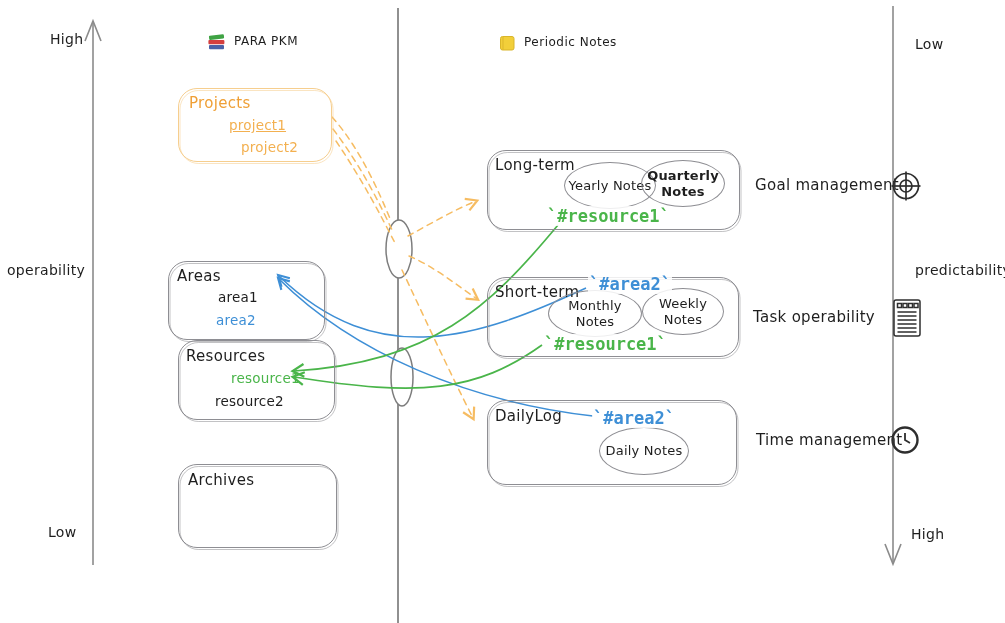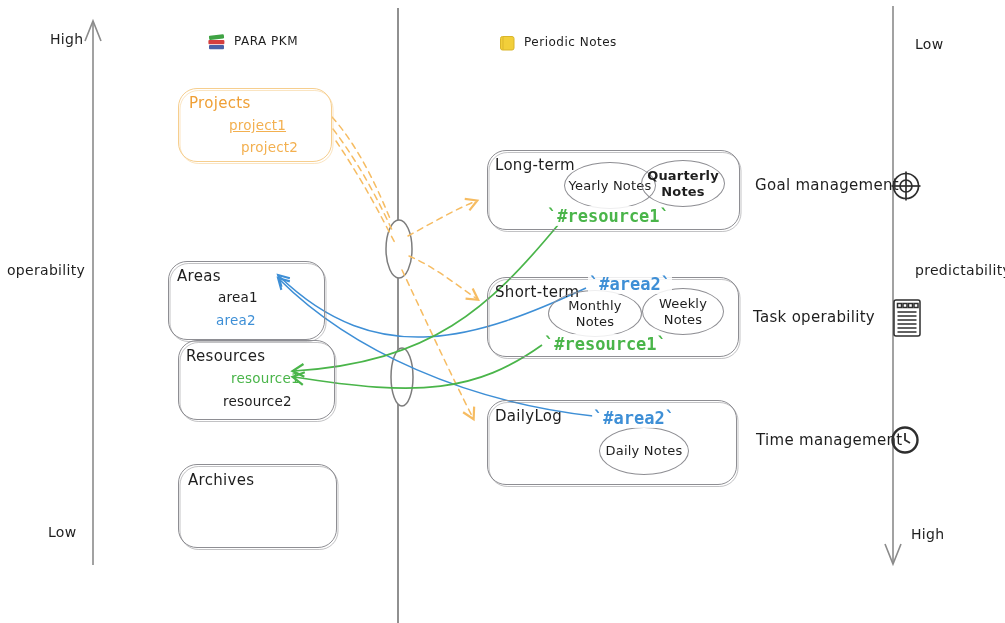--- a/index.html
+++ b/index.html
@@ -132,21 +132,21 @@
 
   <div class="box" style="left:168px;top:213px;width:155px;height:77px;margin-top:48px;">
     <div class="box-title" style="left:8px;top:5px;">Areas</div>
     <div class="box-item" style="left:49px;top:27px;">area1</div>
     <div class="box-item blue-text" style="left:47px;top:50px;">area2</div>
   </div>
 
   <div class="box" style="left:178px;top:340px;width:155px;height:78px;">
     <div class="box-title" style="left:7px;top:6px;">Resources</div>
     <div class="box-item green-text" style="left:52px;top:29px;">resource1</div>
-    <div class="box-item" style="left:44px;top:52px;text-align:right;">resource2</div>
+    <div class="box-item" style="left:36px;top:52px;text-align:right;">resource2</div>
   </div>
 
   <div class="box" style="left:178px;top:464px;width:157px;height:82px;">
     <div class="box-title" style="left:9px;top:6px;">Archives</div>
   </div>
 
   <div class="box" style="left:487px;top:150px;width:251px;height:78px;">
     <div class="box-title" style="left:7px;top:5px;">Long-term</div>
   </div>
   <div class="note" style="left:564px;top:162px;width:90px;height:45px;">Yearly Notes</div>

